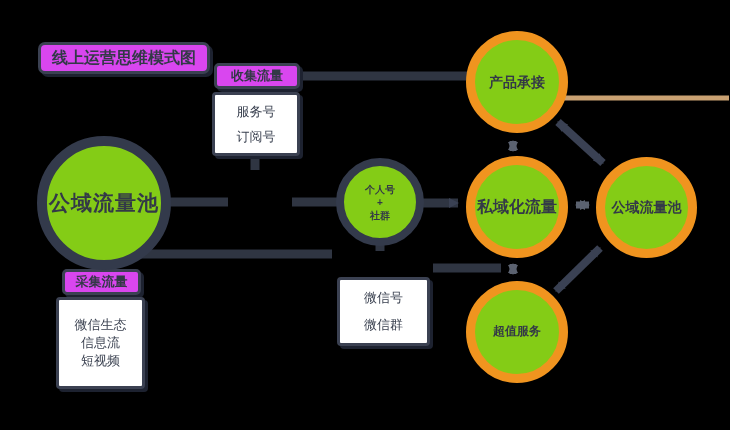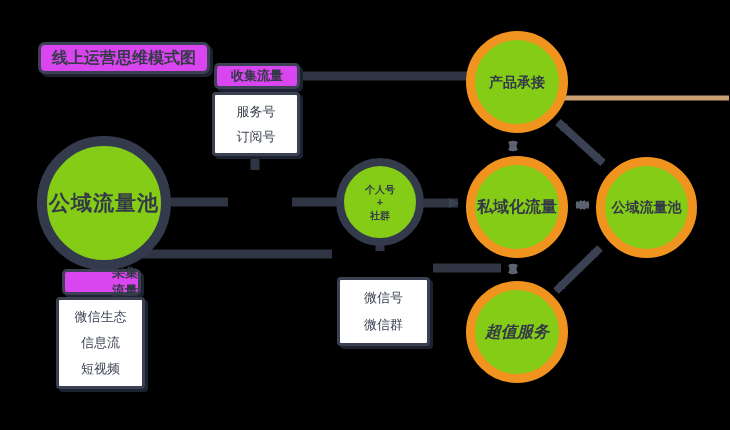--- a/index.html
+++ b/index.html
@@ -25,29 +25,29 @@
     display:flex;flex-direction:column;align-items:center;justify-content:space-around;
     box-sizing:border-box;font-weight:500;box-shadow:3px 3px 0 #1d2230;padding:4px 0;
   }
   .listbox .li{font-size:13px;color:#3a4150;}
   
   #title-box{left:38px;top:42px;width:172px;height:32px;font-size:16px;border-width:3px;border-radius:7px;}
   #lbl-collect{left:214px;top:63px;width:86px;height:26px;font-size:13px;}
   #box-collect{left:212px;top:92px;width:88px;height:64px;}
   #lbl-converge{left:331px;top:247px;width:106px;height:27px;font-size:12.5px;}
   #box-converge{left:337px;top:277px;width:93px;height:69px;font-family:Liberation Mono, monospace;}
-  #lbl-gather{left:62px;top:269px;width:79px;height:26px;font-size:13px;padding-left:36px;}
-  #box-gather{left:56px;top:297px;width:89px;height:92px;}
+  #lbl-gather{left:62px;top:269px;width:79px;height:26px;font-size:13px;}
+  #box-gather{left:56px;top:297px;width:89px;height:92px;justify-content:center;}
   #n-public-pool{left:37px;top:136px;width:134px;height:134px;border-width:10px;font-size:21px;letter-spacing:1px;}
   #n-official{left:217px;top:162px;width:80px;height:80px;border-width:8px;font-size:14px;}
   #n-personal{left:336px;top:158px;width:88px;height:88px;border-width:8px;font-size:10px;}
   #n-personal .stack span{display:block;}
   #n-product{left:466px;top:31px;width:102px;height:102px;font-size:14px;}
   #n-private{left:466px;top:156px;width:102px;height:102px;font-size:16px;}
-  #n-premium{left:466px;top:281px;width:102px;height:102px;font-size:16px;font-style:italic;}
+  #n-premium{left:466px;top:281px;width:102px;height:102px;font-size:12px;}
   #n-content{left:596px;top:157px;width:101px;height:101px;font-size:14px;}
 </style>
 </head>
 <body>
 
 <div id="canvas">
 
   <svg id="wires" viewBox="0 0 730 430" xmlns="http://www.w3.org/2000/svg">
     <defs>
       <marker id="arr-dark" markerUnits="userSpaceOnUse" markerWidth="14" markerHeight="14" refX="9" refY="5" orient="auto-start-reverse">

